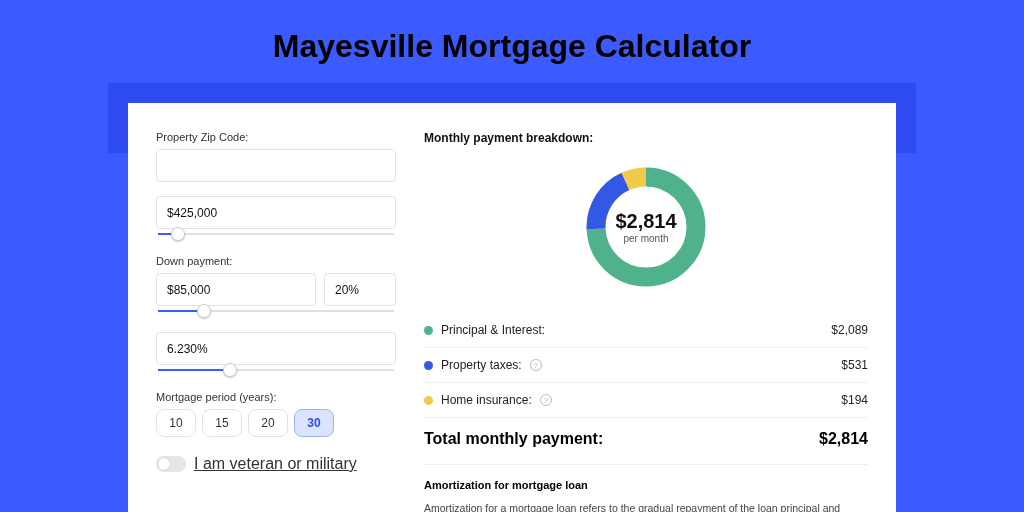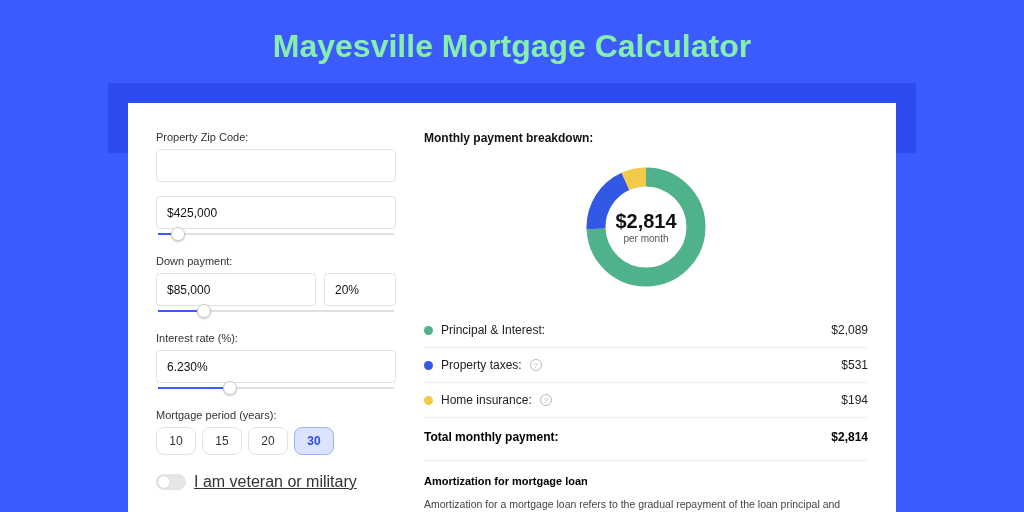--- a/index.html
+++ b/index.html
@@ -4,21 +4,21 @@
 <style>
   * { box-sizing: border-box; margin: 0; padding: 0; }
   body {
     font-family: -apple-system, BlinkMacSystemFont, "Segoe UI", Arial, sans-serif;
     background: #3b5bff;
     width: 1024px;
     height: 512px;
     overflow: hidden;
   }
   .page-title {
-    color: #86efac;
+    color: #000000;
     font-size: 32px;
     font-weight: 700;
     text-align: center;
     padding: 28px 0 18px 0;
   }
   .band {
     background: #2d4bef;
     height: 70px;
     margin: 0 108px;
   }
@@ -102,21 +102,21 @@
   .lrow {
     display:flex; align-items:center; justify-content:space-between;
     padding:10px 0; font-size:12px; color:#222;
   }
   .lrow + .lrow { border-top:1px solid #eee; }
   .lleft { display:flex; align-items:center; gap:8px;}
   .dot { width:9px; height:9px; border-radius:50%; display:inline-block;}
   .info { width:12px;height:12px;border:1px solid #bbb;border-radius:50%;
     font-size:8px;color:#bbb;display:inline-flex;align-items:center;justify-content:center;}
   .total-row {
-    display:flex; justify-content:space-between; font-size:12px; font-weight:700;
+    display:flex; justify-content:space-between; font-size:16px; font-weight:700;
     padding:12px 0 16px 0; border-top:1px solid #eee;
   }
   .amort {
     border-top:1px solid #eee; padding-top:14px;
   }
   .amort-title { font-size:11px; font-weight:700; margin-bottom:10px;}
   .amort-text { font-size:10.5px; color:#444; line-height:1.4;}
   .lval { font-weight:400; }
 </style>
 </head>
@@ -150,21 +150,20 @@
         <input class="tinput" value="20%" style="">
       </div>
       <div class="slider-track">
         <div class="slider-line"></div>
         <div class="slider-fill" id="down-fill" style="width: 20%;"></div>
         <div class="slider-thumb" id="down-thumb" style="left: 20%;"></div>
       </div>
     </div>
 
     <div class="field">
-      <div class="flabel">Interest rate (%):</div>
       <input class="tinput" value="6.230%" style="">
       <div class="slider-track">
         <div class="slider-line"></div>
         <div class="slider-fill" id="rate-fill" style="width: 31%;"></div>
         <div class="slider-thumb" id="rate-thumb" style="left: 31%;"></div>
       </div>
     </div>
 
     <div class="field" style="margin-bottom:6px;">
       <div class="flabel">Mortgage period (years):</div>

